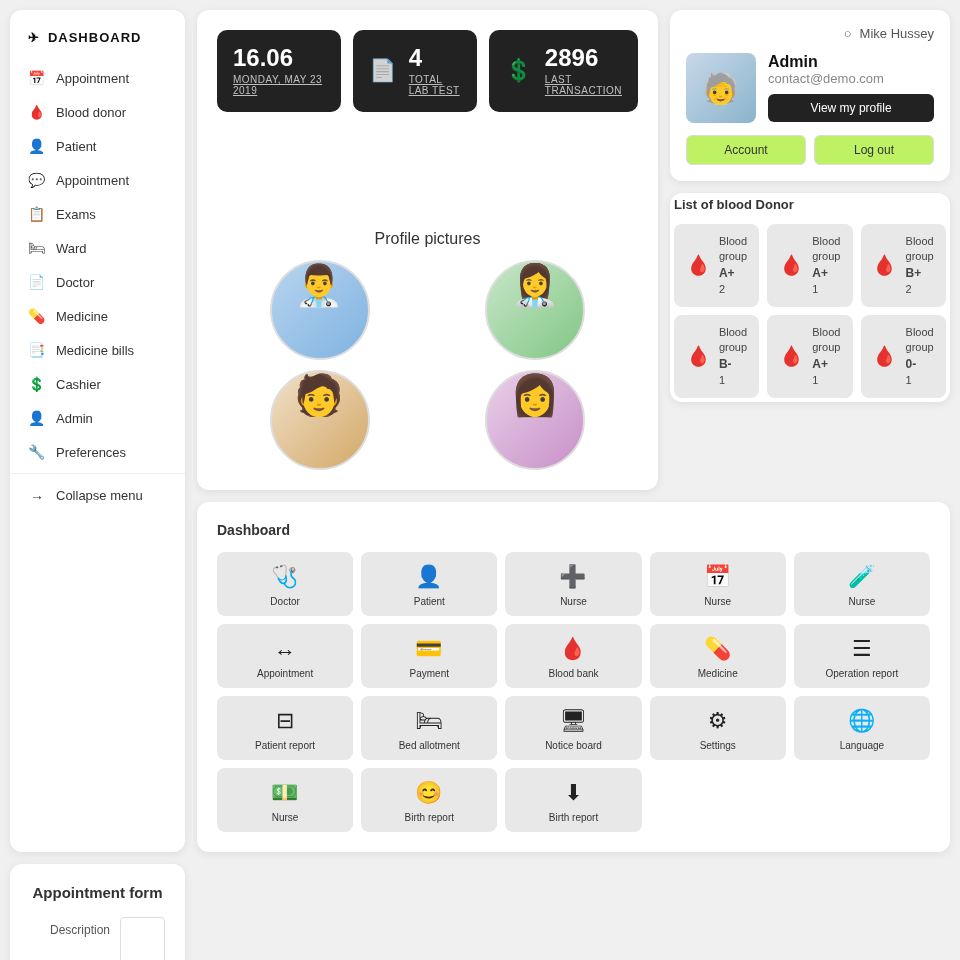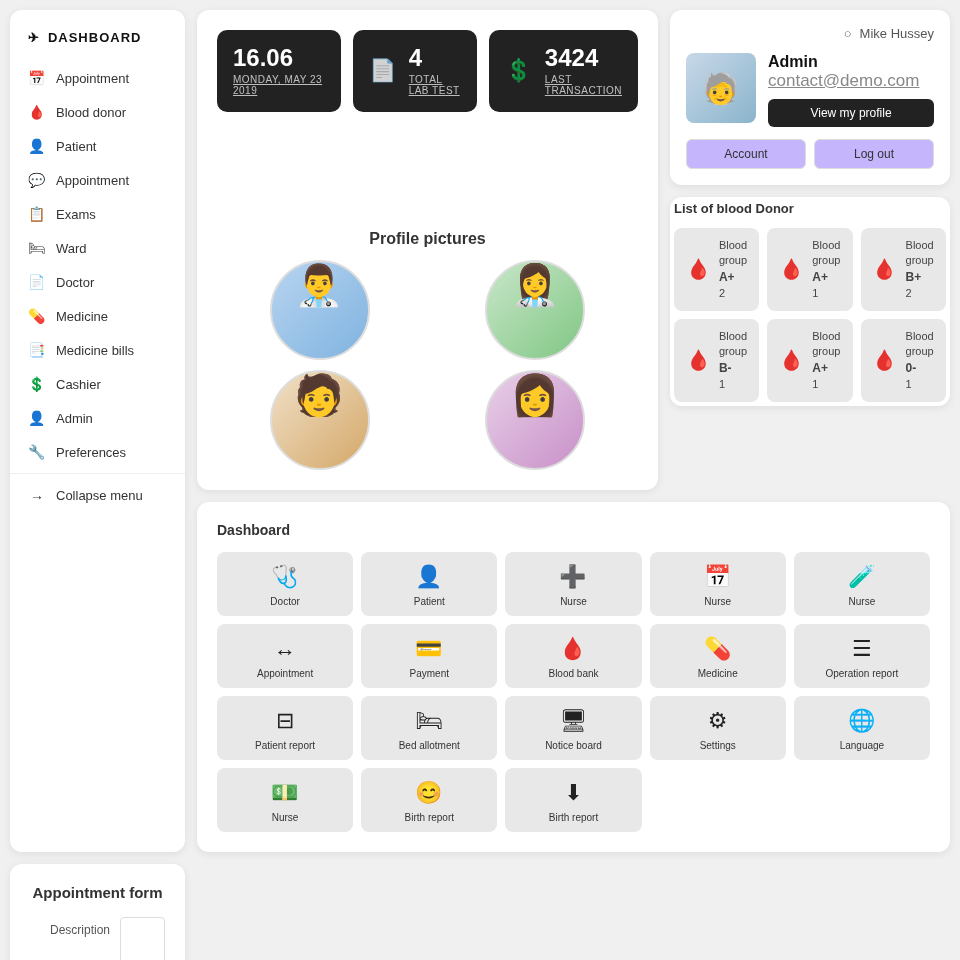--- a/index.html
+++ b/index.html
@@ -78,21 +78,21 @@
       padding: 16px;
       display: flex;
       align-items: center;
       gap: 12px;
     }
     .stat-card-icon { font-size: 22px; opacity: 0.8; }
     .stat-card-value { font-size: 24px; font-weight: 700; line-height: 1; }
     .stat-card-label { font-size: 10px; opacity: 0.7; text-transform: uppercase; margin-top: 4px; letter-spacing: 0.5px; text-decoration: underline; }
 
     
-    .profile-pictures-section { text-align: center; font-weight: bold; }
+    .profile-pictures-section { text-align: center; }
     .profile-pictures-title { font-size: 16px; color: #333; margin-bottom: 12px; }
     .profile-grid {
       display: grid;
       grid-template-columns: 1fr 1fr;
       gap: 10px;
       justify-items: center;
     }
     .profile-avatar {
       width: 100px;
       height: 100px;
@@ -134,39 +134,39 @@
       border-radius: 8px;
       background: linear-gradient(135deg, #c8d8e8, #8ab4cc);
       display: flex;
       align-items: center;
       justify-content: center;
       font-size: 30px;
       flex-shrink: 0;
     }
     .user-details { flex: 1; }
     .user-name { font-size: 16px; font-weight: 600; color: #111; }
-    .user-email { font-size: 17px; color: #888; margin-bottom: 8px; text-decoration: underline; }
+    .user-email { font-size: 13px; color: #888; margin-bottom: 8px; }
     .view-profile-btn {
       background: #222;
       color: #fff;
       border: none;
       border-radius: 6px;
       padding: 7px 14px;
       font-size: 12px;
       cursor: pointer;
       width: 100%;
     }
     .user-actions {
       display: flex;
       gap: 8px;
     }
     .user-action-btn {
       flex: 1;
       border: 1px solid #ddd;
-      background: #c4b5fd;
+      background: #bef264;
       border-radius: 6px;
       padding: 7px;
       font-size: 12px;
       cursor: pointer;
       color: #333;
       text-align: center;
     }
 
     
     .blood-donor-panel {
@@ -341,21 +341,21 @@
           <div class="stat-card">
             <div class="stat-card-icon">📄</div>
             <div>
               <div class="stat-card-value">4</div>
               <div class="stat-card-label">TOTAL LAB TEST</div>
             </div>
           </div>
           <div class="stat-card">
             <div class="stat-card-icon">💲</div>
             <div>
-              <div class="stat-card-value">3424</div>
+              <div class="stat-card-value">2896</div>
               <div class="stat-card-label">LAST TRANSACTION</div>
             </div>
           </div>
         </div>
         <div class="profile-pictures-section">
           <div class="profile-pictures-title">Profile pictures</div>
           <div class="profile-grid">
             <div class="profile-avatar avatar-doctor">
               <span style="font-size:40px;">👨‍⚕️</span>
             </div>

